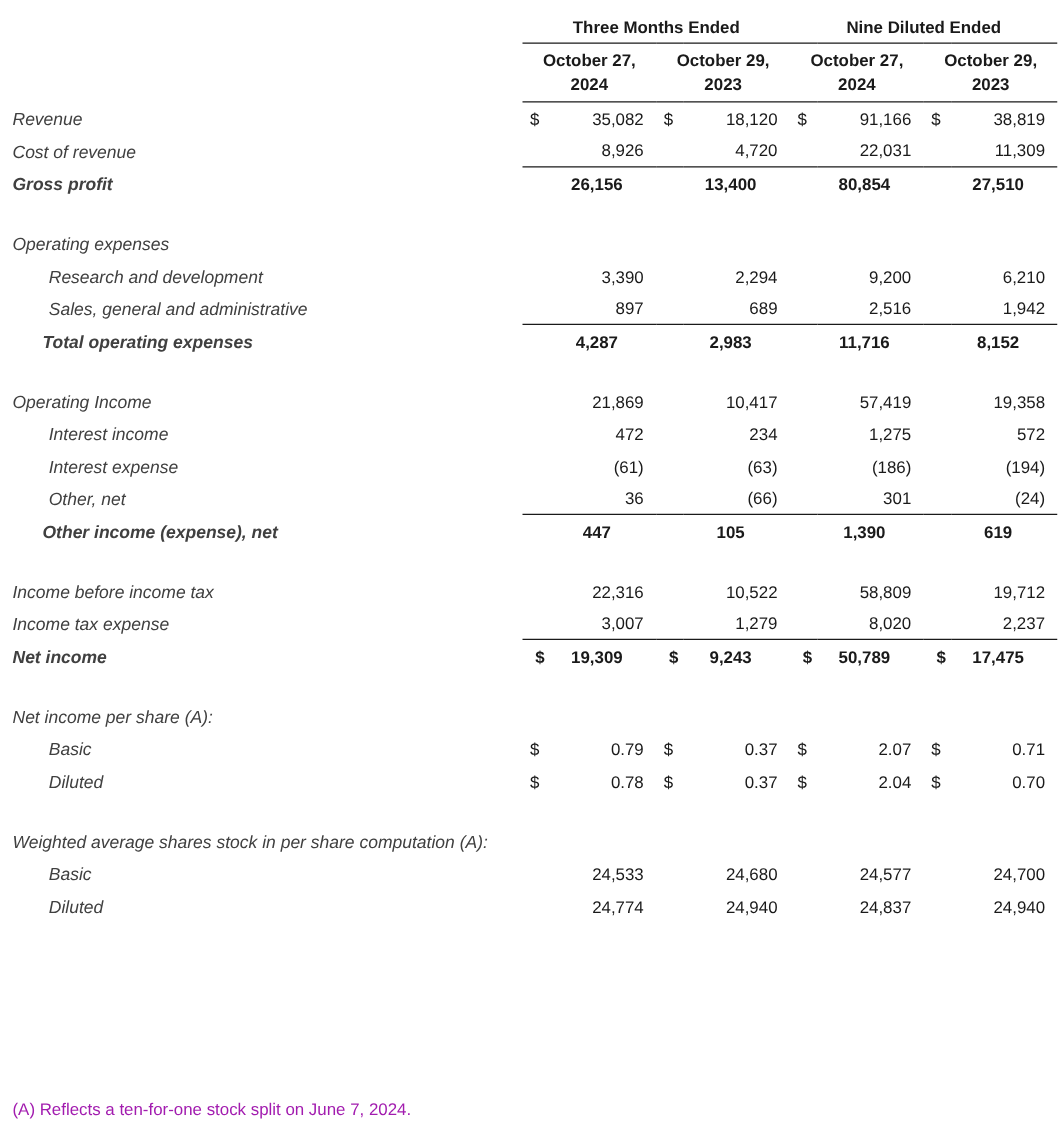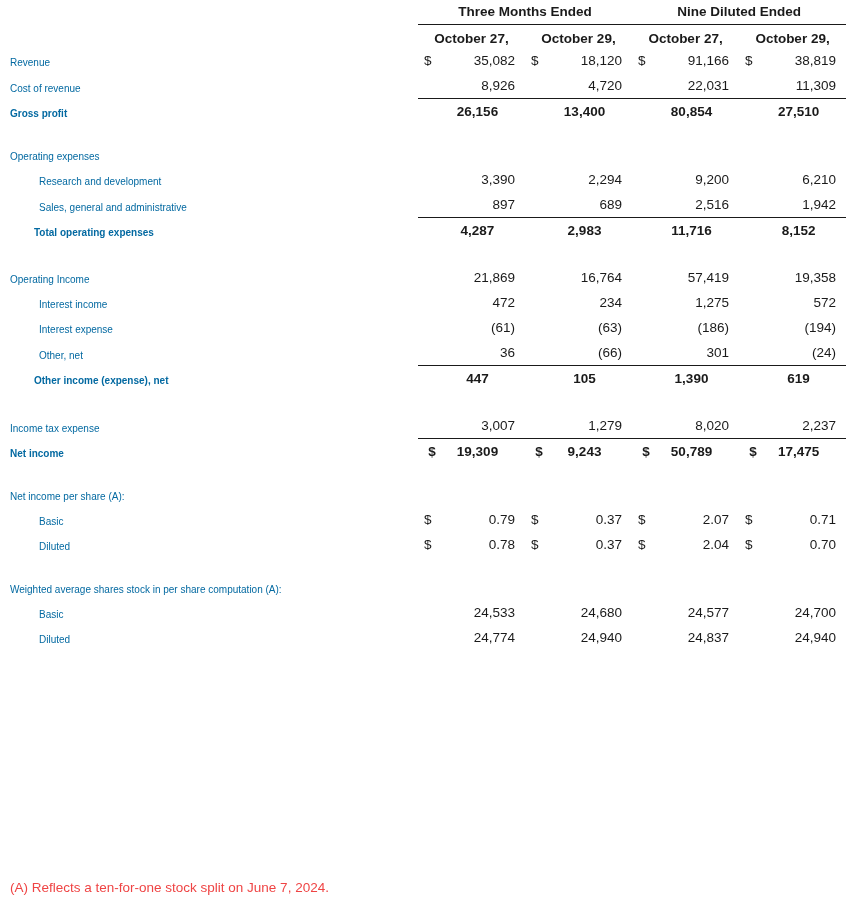--- a/index.html
+++ b/index.html
@@ -39,22 +39,23 @@
   td, th {
     padding: 0;
     vertical-align: bottom;
     font-weight: normal;
     text-align: left;
   }
 
   .lbl {
     padding: 5px 0 5px 10px;
     white-space: nowrap;
-    font-size: 10px;
-    color: #0369a1;
+    font-size: 14px;
+    color: #404040;
+    font-style: italic;
   }
   .lbl.ind1 { padding-left: 39px; }
   .lbl.ind2 { padding-left: 34px; }
 
   .val {
     text-align: right;
     padding: 5px 10px 5px 0;
     white-space: nowrap;
     font-size: 13.5px;
     font-variant-numeric: tabular-nums;
@@ -75,21 +76,21 @@
   tr.rule-top > td.sym { border-top: 1.4px solid #1a1a1a; text-align: center; }
 
   
   tr.spacer td { height: 22px; }
 
   
   .hdr-group {
     text-align: center;
     font-weight: bold;
     font-size: 13.5px;
-    padding: 4px 0 5px 0;
+    padding: 14px 0 5px 0;
     white-space: nowrap;
   }
   .hdr-group-rule { border-bottom: 1.4px solid #1a1a1a; }
 
   .hdr-col {
     text-align: center;
     font-weight: bold;
     font-size: 13.5px;
     padding: 6px 0 2px 0;
     white-space: nowrap;
@@ -100,21 +101,21 @@
     font-size: 13.5px;
     padding: 2px 0 6px 0;
     white-space: nowrap;
   }
   .hdr-col-rule { border-bottom: 1.4px solid #1a1a1a; }
 
   .footnote {
     padding: 0 0 0 10px;
     font-size: 13.5px;
     white-space: nowrap;
-    color: #ef4444;
+    color: #a21caf;
   }
 </style>
 </head>
 <body>
 
 <div class="sheet">
 
   <table class="fin">
     <colgroup>
       <col class="c-label">
@@ -134,20 +135,27 @@
         <td class="hdr-group hdr-group-rule" colspan="4">Three Months Ended</td>
         <td class="hdr-group hdr-group-rule" colspan="4">Nine Diluted Ended</td>
       </tr>
       <tr>
         <td></td>
         <td class="hdr-col" colspan="2">October 27,</td>
         <td class="hdr-col" colspan="2">October 29,</td>
         <td class="hdr-col" colspan="2">October 27,</td>
         <td class="hdr-col" colspan="2">October 29,</td>
       </tr>
+      <tr>
+        <td></td>
+        <td class="hdr-col2 hdr-col-rule" colspan="2">2024</td>
+        <td class="hdr-col2 hdr-col-rule" colspan="2">2023</td>
+        <td class="hdr-col2 hdr-col-rule" colspan="2">2024</td>
+        <td class="hdr-col2 hdr-col-rule" colspan="2">2023</td>
+      </tr>
     </thead>
 
     <tbody id="fin-body">
         <tr class="">
           <td class="lbl">Revenue</td>
           <td class="sym">$</td>
           <td class="val">35,082</td>
           <td class="sym">$</td>
           <td class="val">18,120</td>
           <td class="sym">$</td>
@@ -241,21 +249,21 @@
           <td></td>
           <td></td>
           <td></td>
           <td></td>
         </tr>
         <tr class="">
           <td class="lbl">Operating Income</td>
           <td class="sym"></td>
           <td class="val">21,869</td>
           <td class="sym"></td>
-          <td class="val">16,764</td>
+          <td class="val">10,417</td>
           <td class="sym"></td>
           <td class="val">57,419</td>
           <td class="sym"></td>
           <td class="val">19,358</td>
         </tr>
         <tr class="">
           <td class="lbl ind1">Interest income</td>
           <td class="sym"></td>
           <td class="val">472</td>
           <td class="sym"></td>
@@ -303,20 +311,31 @@
           <td></td>
           <td></td>
           <td></td>
           <td></td>
           <td></td>
           <td></td>
           <td></td>
           <td></td>
         </tr>
         <tr class="">
+          <td class="lbl">Income before income tax</td>
+          <td class="sym"></td>
+          <td class="val">22,316</td>
+          <td class="sym"></td>
+          <td class="val">10,522</td>
+          <td class="sym"></td>
+          <td class="val">58,809</td>
+          <td class="sym"></td>
+          <td class="val">19,712</td>
+        </tr>
+        <tr class="">
           <td class="lbl">Income tax expense</td>
           <td class="sym"></td>
           <td class="val">3,007</td>
           <td class="sym"></td>
           <td class="val">1,279</td>
           <td class="sym"></td>
           <td class="val">8,020</td>
           <td class="sym"></td>
           <td class="val">2,237</td>
         </tr>

